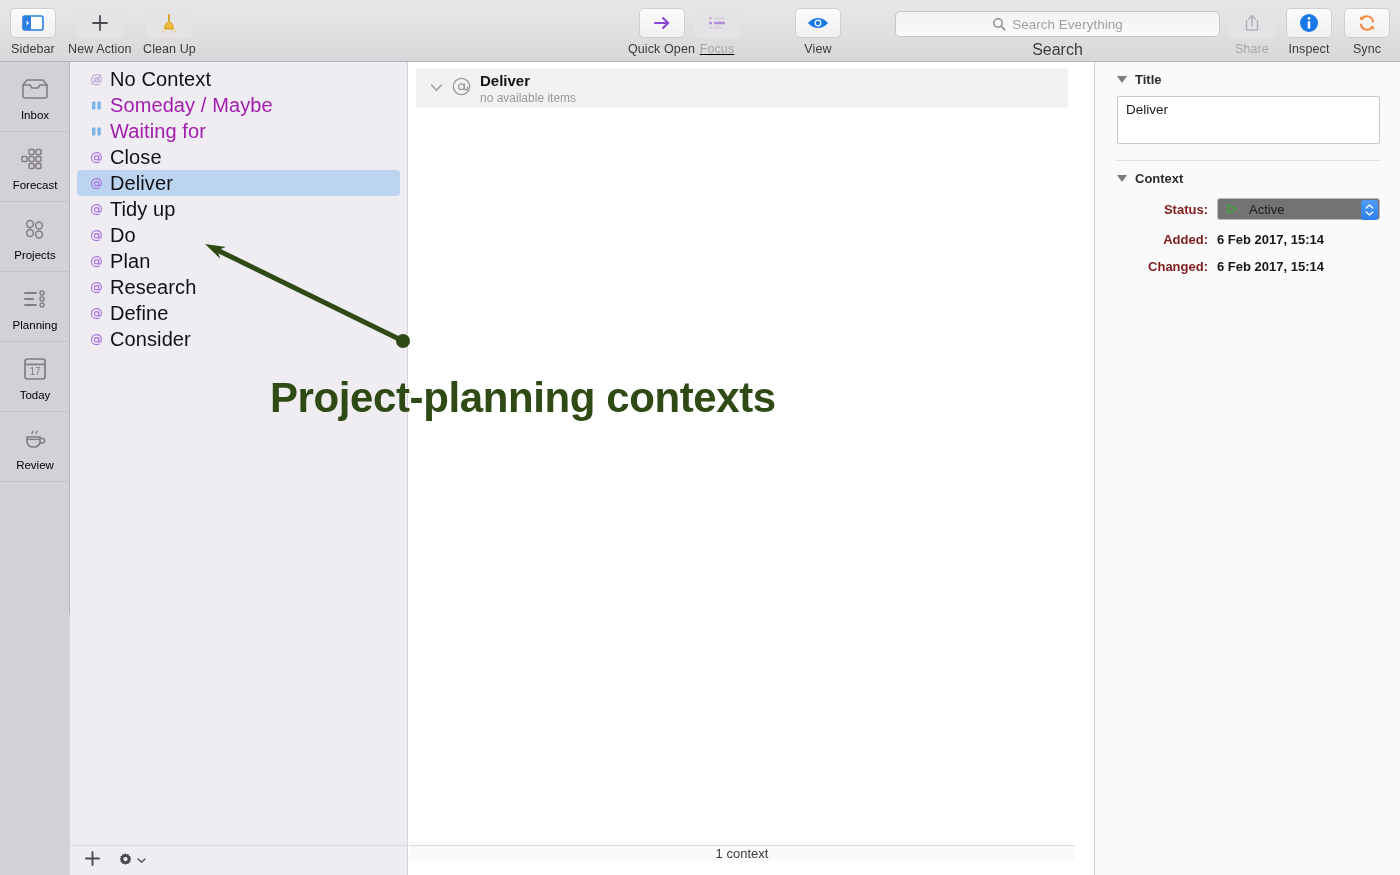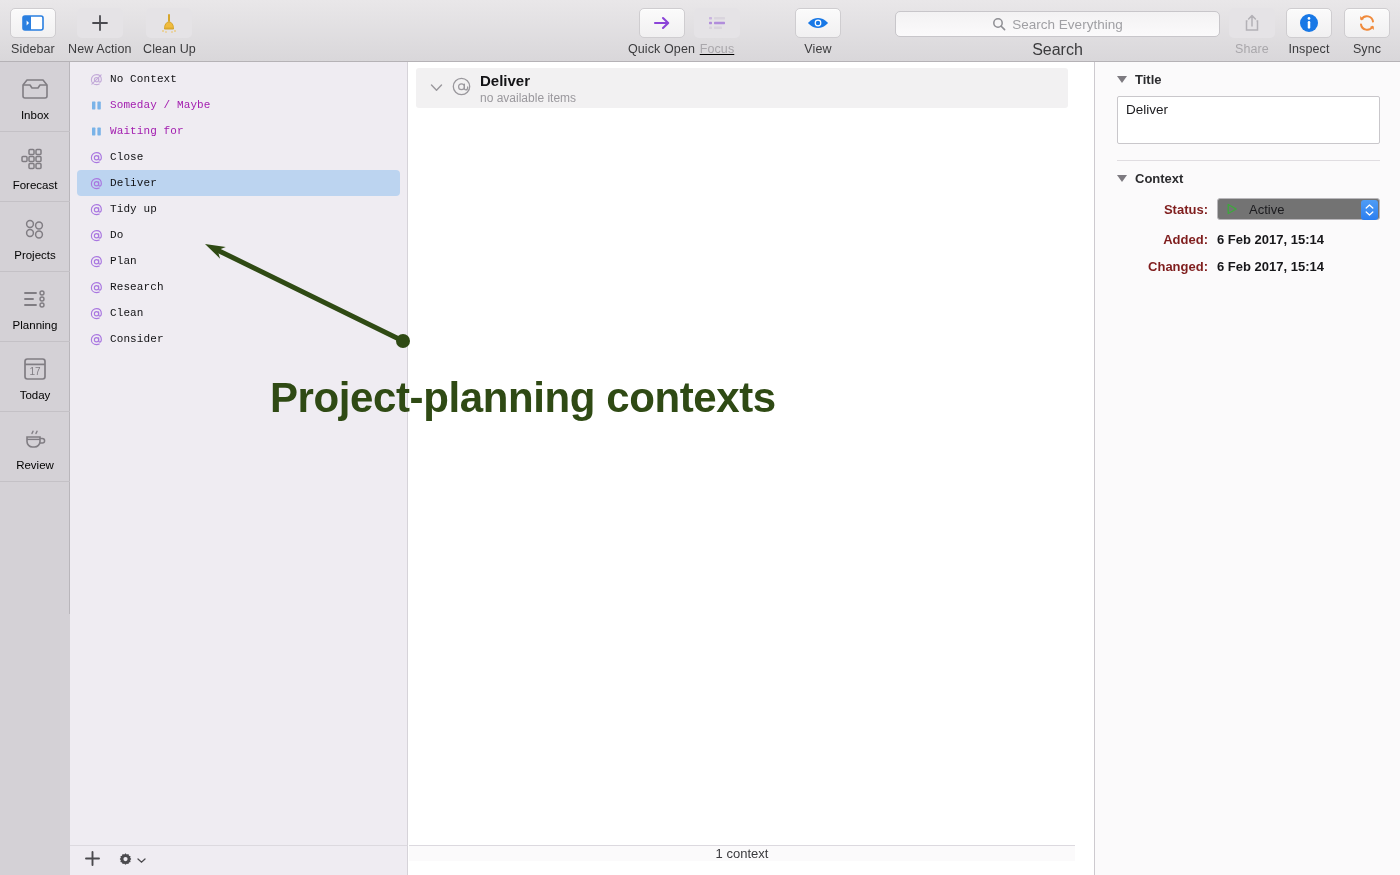--- a/index.html
+++ b/index.html
@@ -81,21 +81,21 @@
     position: absolute; left: 70px; top: 62px; width: 338px; height: 783px;
     background: #efecf2;
     border-right: 1px solid #d6d3d9;
   }
   .ctx-row {
     position: relative; height: 26px; margin: 0 7px;
     display: flex; align-items: center; gap: 7px;
     padding-left: 12px; border-radius: 4px;
   }
   .ctx-row.selected { background: #bcd4f0; }
-  .ctx-name { font-size: 11px; color: #111114; letter-spacing: .1px; font-family: Liberation Mono, monospace; }
+  .ctx-name { font-size: 20px; color: #111114; letter-spacing: .1px; }
   .ctx-row.muted .ctx-name { color: #a21caf; }
   .ctx-ico { width: 14px; display: flex; align-items: center; justify-content: center; }
 
   .listfoot {
     position: absolute; left: 70px; top: 845px; width: 338px; height: 30px;
     background: #efecf2;
     border-right: 1px solid #d6d3d9;
     border-top: 1px solid #dcd9df;
     display: flex; align-items: center; gap: 16px; padding-left: 14px;
   }
@@ -469,21 +469,21 @@
           </span>
           <span class="ctx-name">Research</span>
         </div>
         <div class="ctx-row">
           <span class="ctx-ico">
             <svg width="13" height="13" viewBox="0 0 14 14">
   <circle cx="7" cy="7.2" r="2.3" fill="none" stroke="#a977e0" stroke-width="1.25"></circle>
   <path d="M9.3 5.1v3.3c0 .95.5 1.45 1.2 1.45 1.05 0 1.7-1.15 1.7-2.75C12.2 3.9 10.1 1.7 7 1.7 3.95 1.7 1.5 4.1 1.5 7.15c0 3.1 2.3 5.35 5.55 5.35 1.25 0 2.2-.23 2.95-.6" fill="none" stroke="#a977e0" stroke-width="1.25" stroke-linecap="round"></path>
             </svg>
           </span>
-          <span class="ctx-name">Clean</span>
+          <span class="ctx-name">Define</span>
         </div>
         <div class="ctx-row">
           <span class="ctx-ico">
             <svg width="13" height="13" viewBox="0 0 14 14">
   <circle cx="7" cy="7.2" r="2.3" fill="none" stroke="#a977e0" stroke-width="1.25"></circle>
   <path d="M9.3 5.1v3.3c0 .95.5 1.45 1.2 1.45 1.05 0 1.7-1.15 1.7-2.75C12.2 3.9 10.1 1.7 7 1.7 3.95 1.7 1.5 4.1 1.5 7.15c0 3.1 2.3 5.35 5.55 5.35 1.25 0 2.2-.23 2.95-.6" fill="none" stroke="#a977e0" stroke-width="1.25" stroke-linecap="round"></path>
             </svg>
           </span>
           <span class="ctx-name">Consider</span>
         </div>

